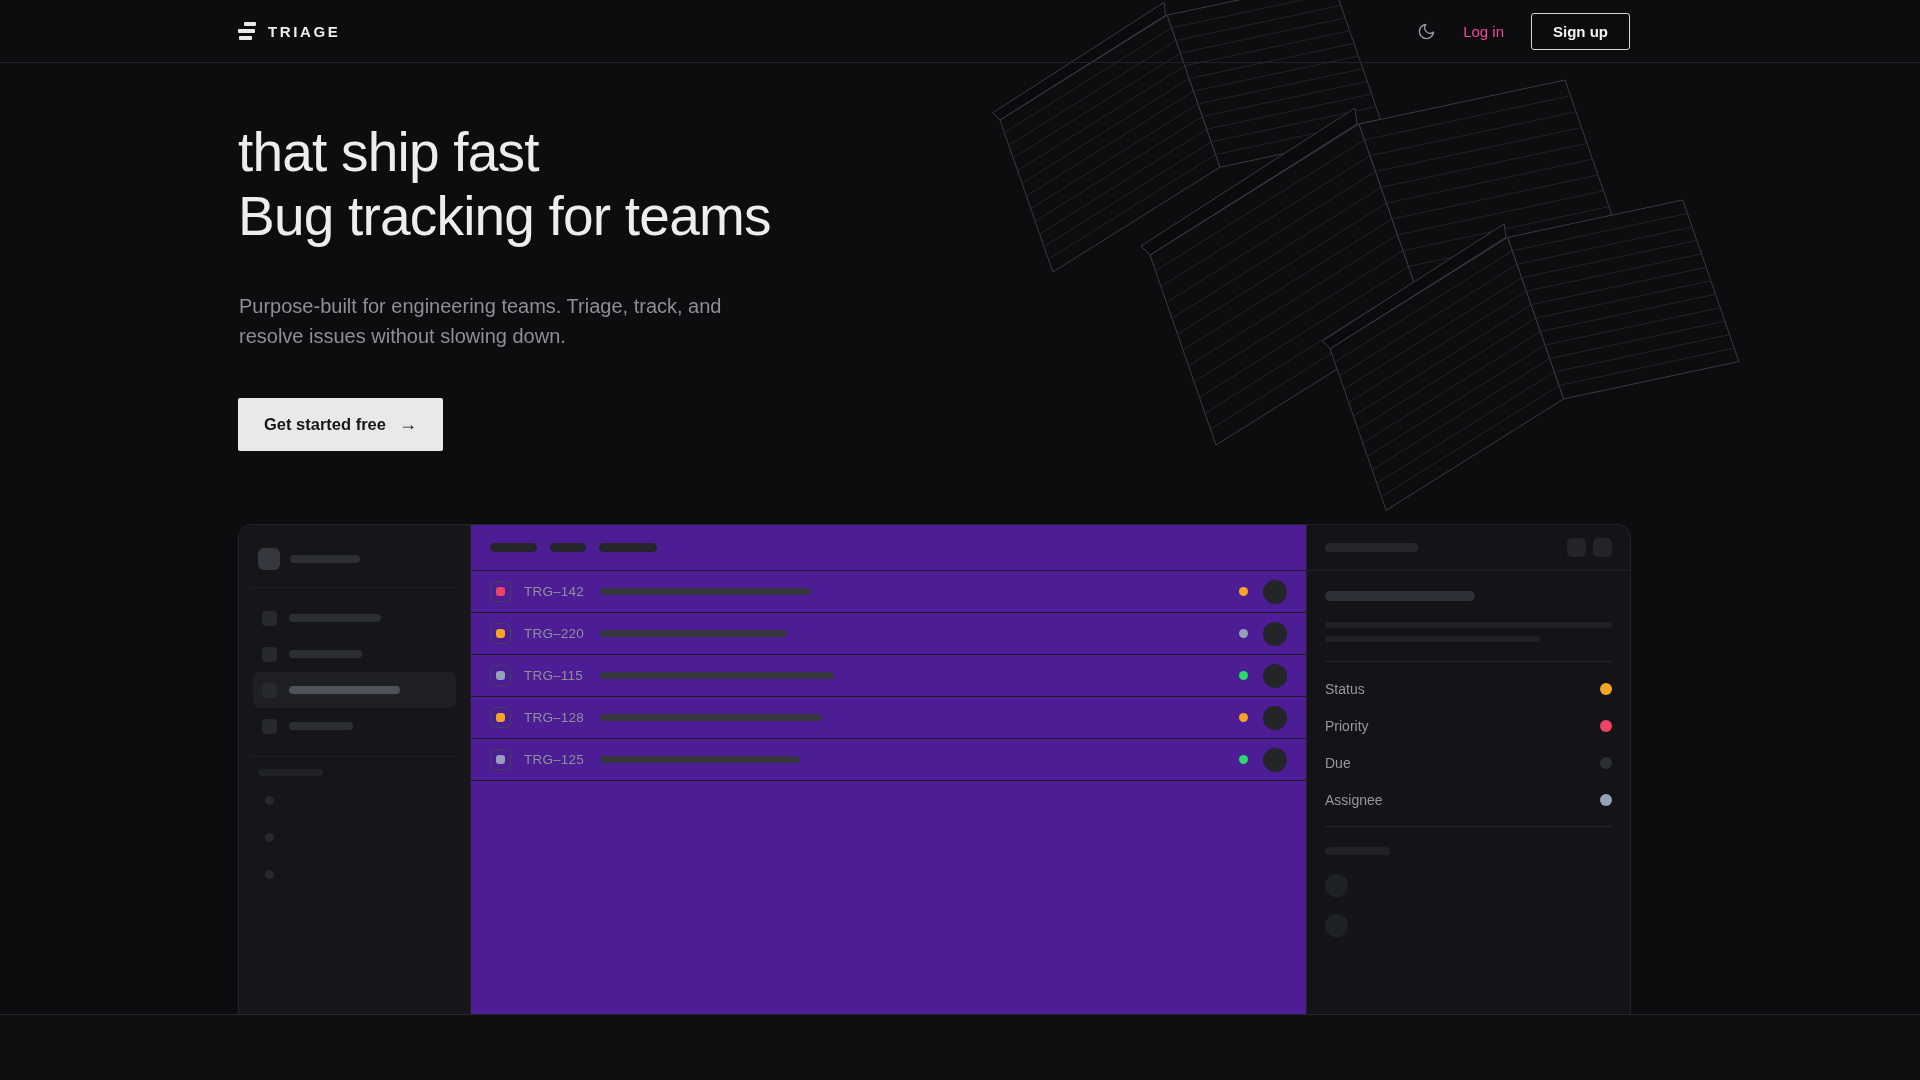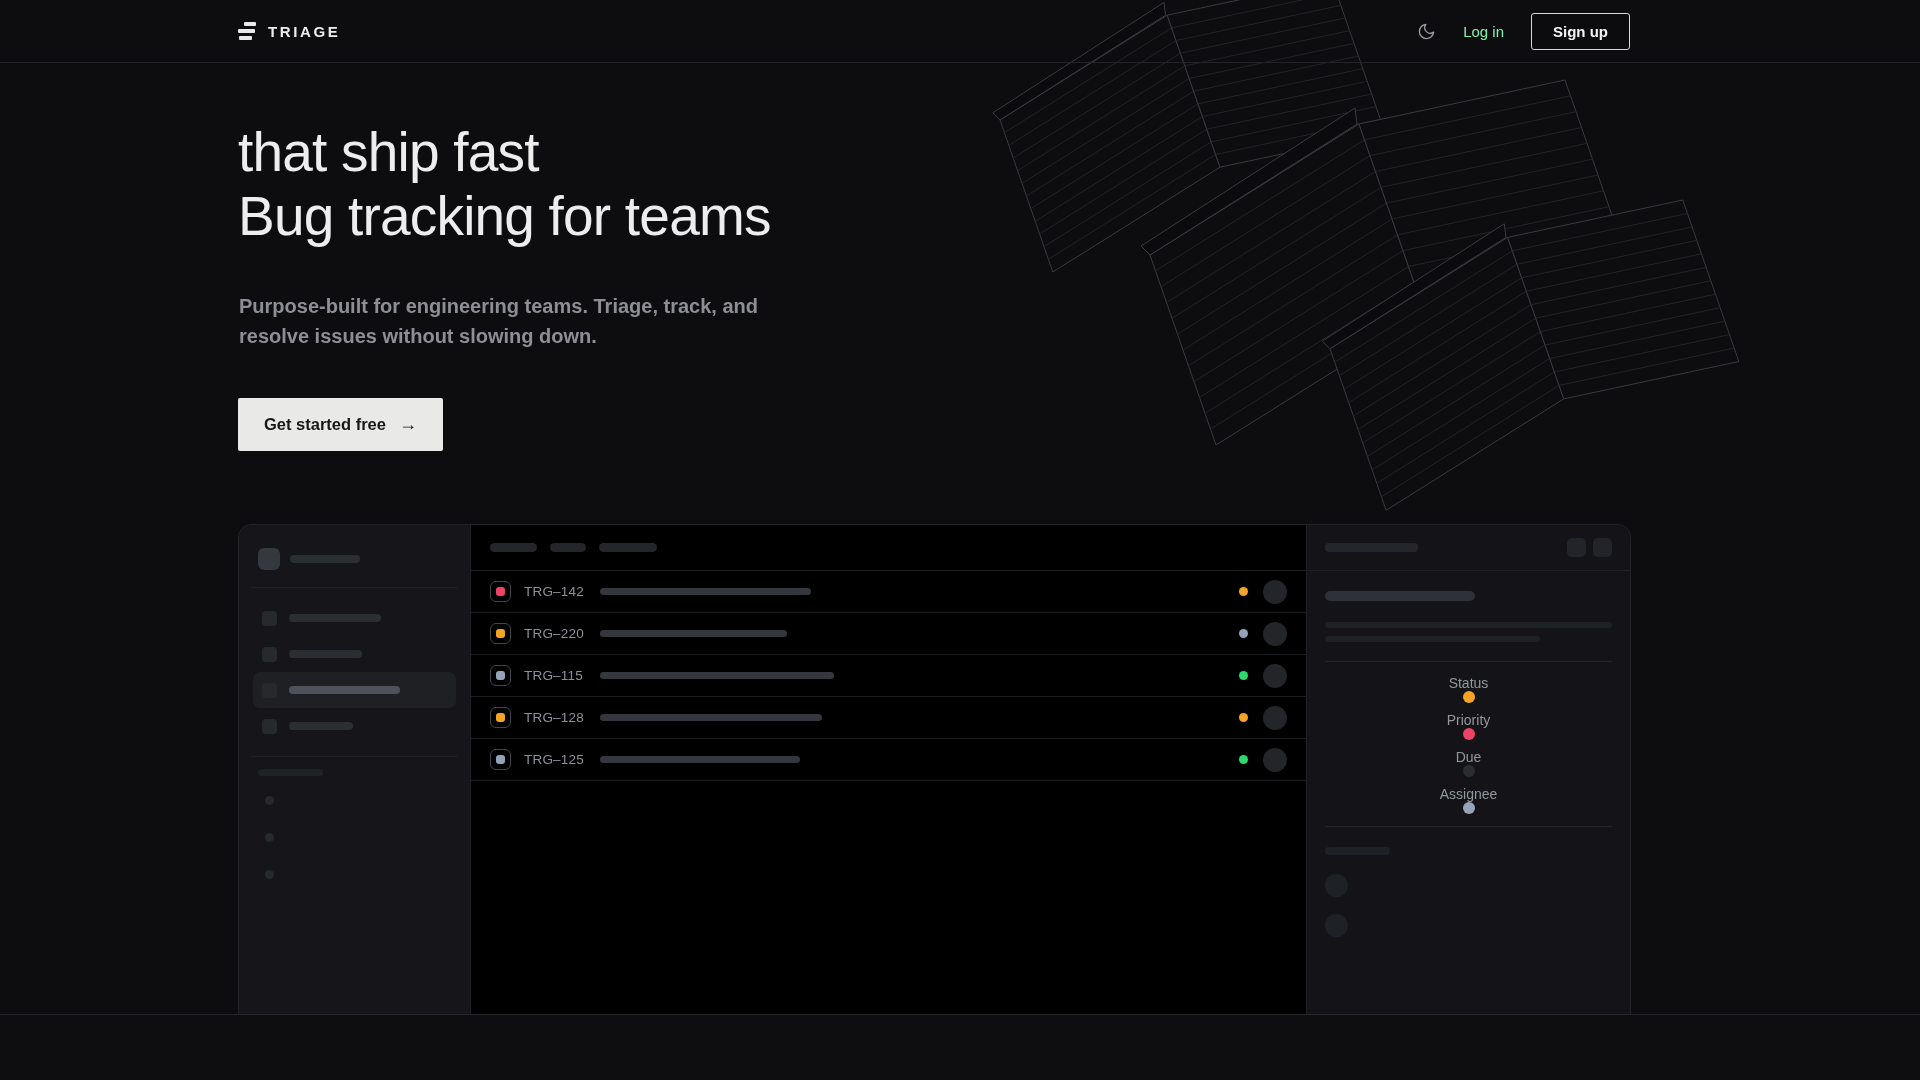--- a/index.html
+++ b/index.html
@@ -22,34 +22,34 @@
   }
   .brand { display:flex; align-items:center; gap:11px; }
   .logo-mark { display:flex; flex-direction:column; gap:3px; width:19px; }
   .logo-mark i { display:block; height:4px; border-radius:1px; background:#e9e9eb; }
   .logo-mark i:nth-child(1){ width:12px; margin-left:6px; }
   .logo-mark i:nth-child(2){ width:17px; margin-left:0; }
   .logo-mark i:nth-child(3){ width:13px; margin-left:1px; }
   .brand-name { font-size:15px; font-weight:700; letter-spacing:2.6px; color:#ededef; }
   .nav-right { display:flex; align-items:center; gap:27px; }
   .theme-btn { background:none; border:none; cursor:pointer; display:flex; align-items:center; }
-  .login { font-size:15px; color:#86efac; text-decoration:none; cursor:pointer; }
+  .login { font-size:15px; color:#ec4899; text-decoration:none; cursor:pointer; }
   .signup {
     background:rgba(13,13,15,.4); border:1px solid #d8d8da; border-radius:3px;
     color:#f3f3f4; font-size:15px; font-weight:600; padding:9px 21px; cursor:pointer;
     font-family:"Liberation Sans", sans-serif;
   }
   
   .hero-title {
     position:absolute; left:238px; top:120px; z-index:5;
     font-size:55px; line-height:64px; font-weight:500; letter-spacing:-0.8px; color:#ededee;
   }
   .hero-sub {
     position:absolute; left:239px; top:291px; z-index:5;
-    font-size:20px; line-height:30px; font-weight:700; color:#8d8f95;
+    font-size:20px; line-height:30px; font-weight:400; color:#8d8f95;
   }
   .cta {
     position:absolute; left:238px; top:398px; z-index:5;
     display:inline-flex; align-items:center; gap:13px;
     background:#e9e9e7; color:#17171a; border:none; border-radius:2px;
     font-size:16.5px; font-weight:700; padding:16px 26px; cursor:pointer;
     font-family:"Liberation Sans", sans-serif;
   }
   .cta .arrow { font-size:18px; font-weight:400; }
   
@@ -66,21 +66,21 @@
   .sk { border-radius:4px; background:#2b2e33; }
   .ws-bar { width:70px; height:8px; }
   .m-div { height:1px; background:#1e2024; margin:0 -2px 12px; }
   .side-item { height:36px; display:flex; align-items:center; gap:12px; padding-left:9px; border-radius:7px; }
   .side-item .si-icon { width:15px; height:15px; border-radius:4px; background:#26292e; flex:none; }
   .side-item .si-bar { height:8px; }
   .side-item.active { background:#1e2024; }
   .side-item.active .si-bar { background:#4e525a; }
   .side-label { width:65px; height:7px; border-radius:4px; background:#1f2226; margin:10px 0 20px 5px; }
   .side-dot { width:9px; height:9px; border-radius:50%; background:#26292e; margin:0 0 28px 12px; }
-  .m-list { flex:1; background:#000000; display:flex; flex-direction:column; }
+  .m-list { flex:1; background:#4c1d95; display:flex; flex-direction:column; }
   .list-head { height:46px; flex:none; border-bottom:1px solid #1f2024; display:flex; align-items:center; gap:13px; padding-left:19px; }
   .pill { height:9px; border-radius:5px; background:#24262b; }
   .row { height:42px; flex:none; display:flex; align-items:center; padding:0 19px; border-bottom:1px solid #1b1c1f; }
   .row.selected {
     background:#1a1a1e;
     background-image:repeating-linear-gradient(45deg,#232329 0 1px,transparent 1px 10px);
   }
   .issue-icon { width:21px; height:21px; flex:none; border:1px solid #41454d; border-radius:6px; display:flex; align-items:center; justify-content:center; }
   .issue-icon b { width:9px; height:9px; border-radius:3px; display:block; }
   .row-id { margin-left:13px; width:63px; flex:none; font-size:13.5px; color:#8d9198; letter-spacing:0.2px; }
@@ -92,21 +92,21 @@
   .m-detail { width:324px; background:#141418; border-left:1px solid #1f2024; }
   .det-head { height:46px; border-bottom:1px solid #1f2024; display:flex; align-items:center; justify-content:space-between; padding:0 18px; }
   .det-head-bar { width:93px; height:9px; border-radius:4px; background:#24262b; }
   .det-btns { display:flex; gap:7px; }
   .det-btn { width:19px; height:19px; border-radius:5px; background:#222429; }
   .det-body { padding:20px 18px 0; }
   .det-title { width:150px; height:10px; border-radius:5px; background:#2e3138; margin-bottom:21px; }
   .det-line1 { width:100%; height:6px; border-radius:3px; background:#1e2125; margin-bottom:8px; }
   .det-line2 { width:215px; height:6px; border-radius:3px; background:#1e2125; margin-bottom:19px; }
   .det-div { height:1px; background:#23252a; margin-bottom:8px; }
-  .field { height:37px; display:flex; align-items:center; justify-content:center;flex-direction:column; }
+  .field { height:37px; display:flex; align-items:center; justify-content:space-between; }
   .field-label { font-size:14px; color:#94979e; }
   .field-dot { width:12px; height:12px; border-radius:50%; }
   .det-div2 { height:1px; background:#23252a; margin:8px 0 20px; }
   .det-label { width:65px; height:8px; border-radius:4px; background:#1e2125; margin-bottom:19px; }
   .det-circle { width:23px; height:23px; border-radius:50%; background:#1e2125; margin-bottom:17px; }
   
   .footer {
     position:absolute; left:0; top:1014px; width:1920px; height:66px; z-index:6;
     background:#0e0e11; border-top:1px solid #26262b;
   }

